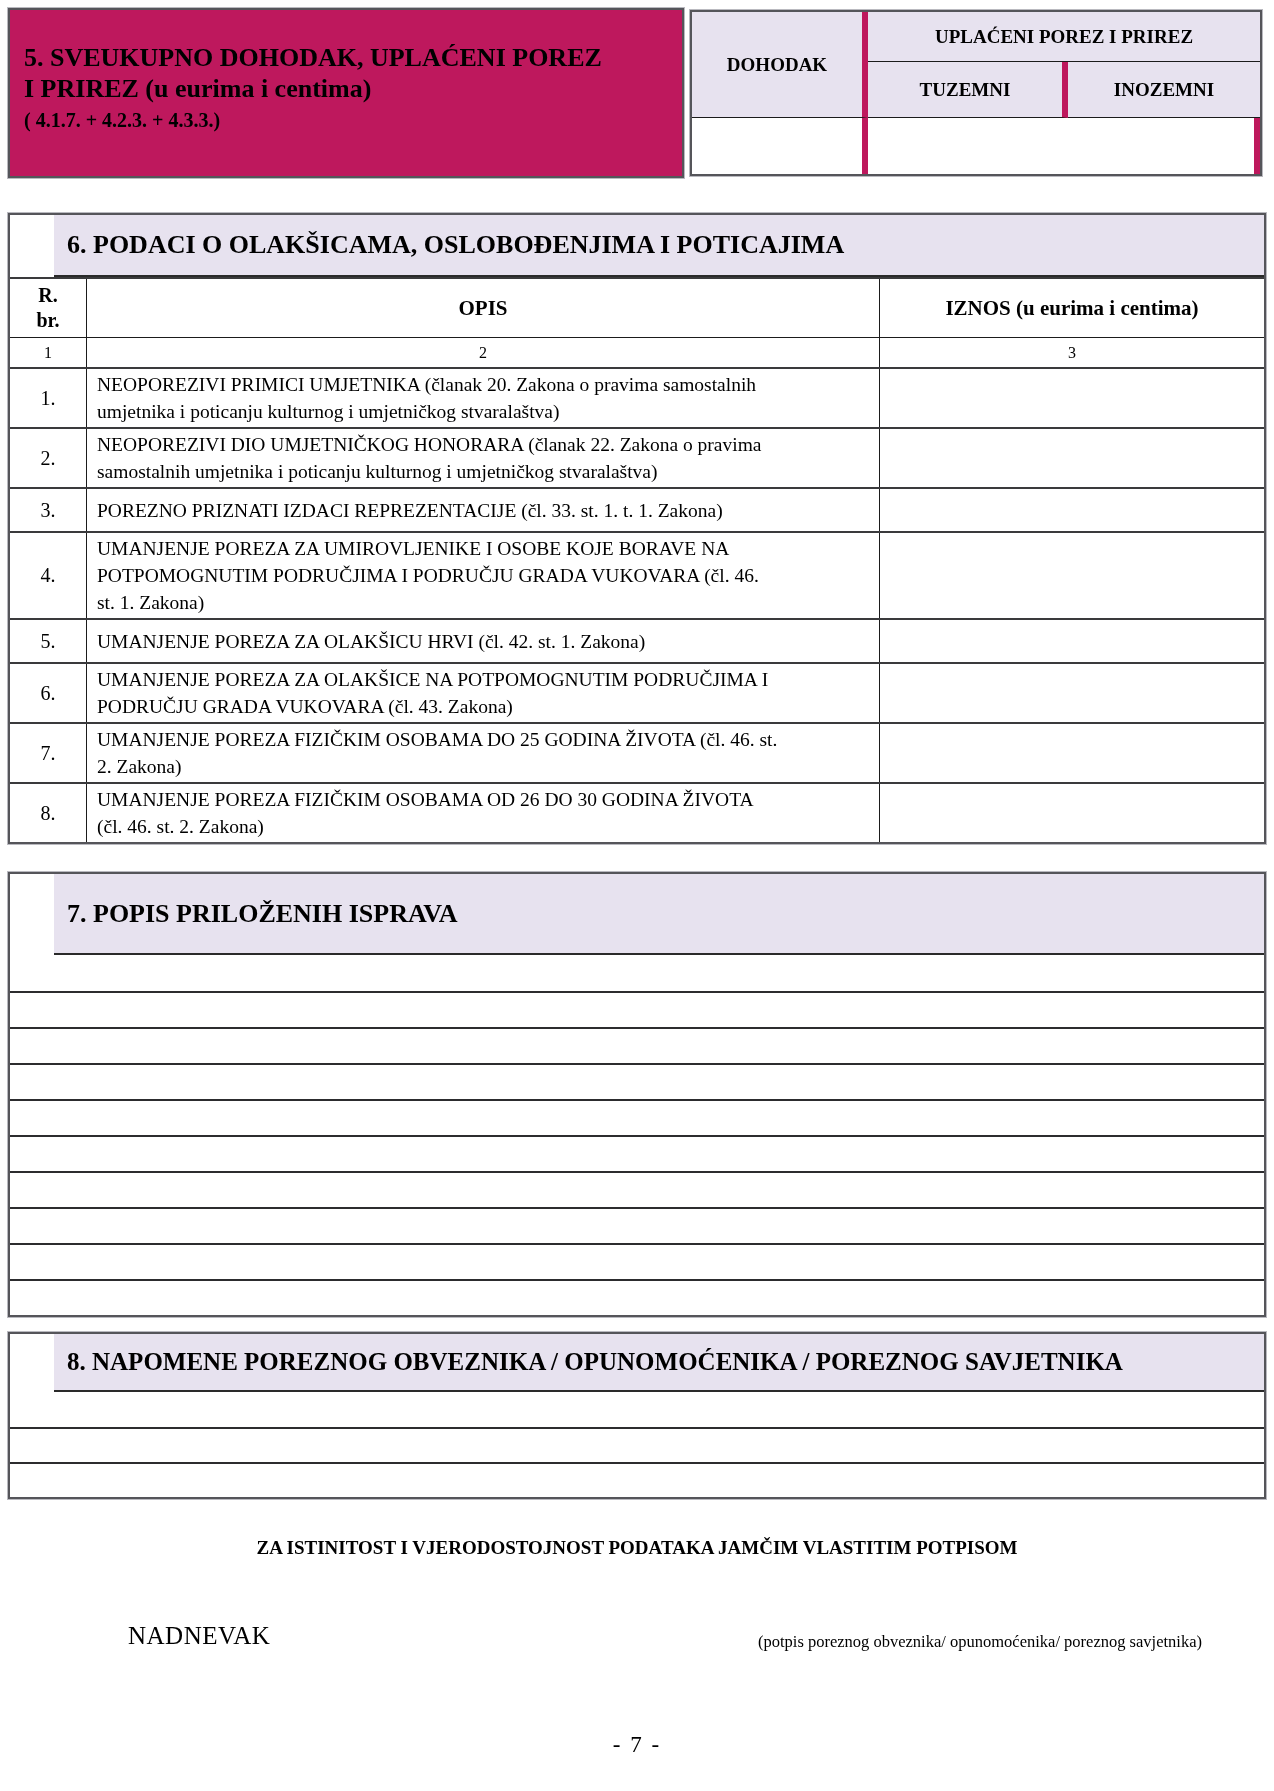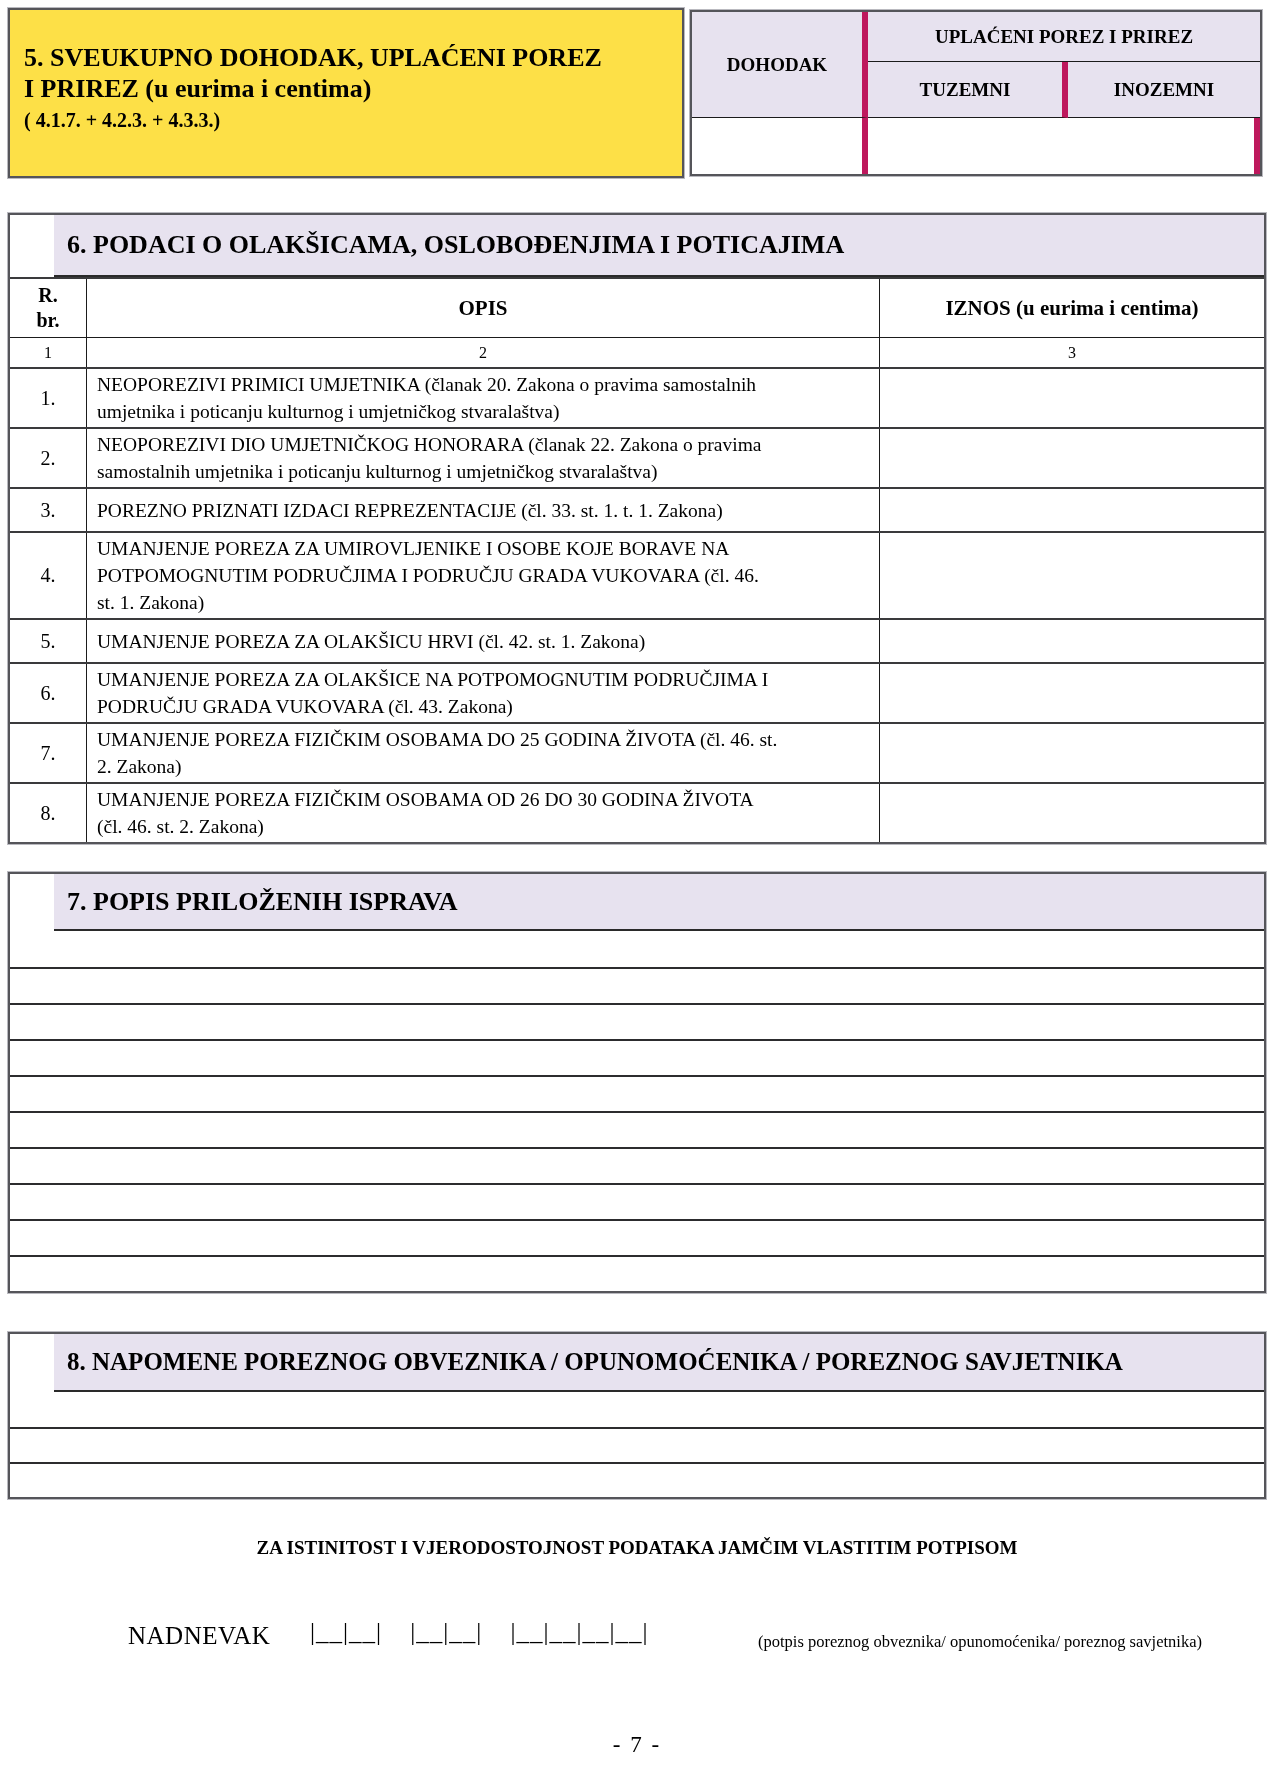--- a/index.html
+++ b/index.html
@@ -8,21 +8,21 @@
     position:relative; width:1274px; height:1791px; background:#fff;
     font-family:"Liberation Serif","DejaVu Serif",serif; color:#000;
     margin:0 auto; overflow:hidden;
   }
   .box {
     position:absolute; border:2px solid #55555a; background:#fff;
     outline:1px solid #b9b9bf;
   }
 
   
-  #sec5-left { left:8px; top:8px; width:676px; height:170px; background:#fde047; padding:32px 10px 0 14px; }
+  #sec5-left { left:8px; top:8px; width:676px; height:170px; background:#be185d; padding:32px 10px 0 14px; }
   #sec5-left .t1 { font-size:26px; font-weight:bold; line-height:31px; }
   #sec5-left .t3 { font-size:20px; font-weight:bold; line-height:26px; margin-top:3px; }
 
   #sec5-table { left:690px; top:10px; width:572px; height:166px; display:grid;
     grid-template-columns:176px 200px 1fr; grid-template-rows:50px 56px 1fr; }
   #sec5-table .cell { border-right:6px solid #be185d; border-bottom:1px solid #1b1b1b;
     display:flex; align-items:center; justify-content:center;
     font-weight:bold; font-size:19px; }
   #sec5-table .cell:nth-child(3n) { border-right:none; }
   #sec5-table .hdr { background:#e7e2ef;text-align:right; }
@@ -46,21 +46,21 @@
   .rbr-lines span { display:block; line-height:25px; font-size:20px; }
   .s6-nums { height:30px; border-top:1px solid #1b1b1b; }
   .s6-nums > div { justify-content:center; font-size:16px; }
   .s6-data .num { justify-content:center; font-size:20px; }
   .s6-data .opis { font-size:19.5px; line-height:27px; padding:2px 10px;
     white-space:pre-line; }
   .s6-data .iznos { background:#fff; }
 
   
   #sec7 { left:8px; top:872px; width:1258px; }
-  #sec7 .title-band { height:57px; }
+  #sec7 .title-band { height:81px; }
   #sec8 { left:8px; top:1332px; width:1258px; }
   #sec8 .title-band { height:58px; }
   .empty-row { height:36px; border-top:2px solid #2c2c2e; background:#fff; }
   #sec8 .empty-row { height:35px; }
 
   
   .statement { position:absolute; left:0; top:1537px; width:100%; text-align:center;
     font-weight:bold; font-size:19px; }
   .date-label { position:absolute; left:128px; top:1622px; font-size:25px; letter-spacing:.5px; }
   .date-boxes { position:absolute; left:310px; top:1618px; font-size:25px; white-space:nowrap; }
@@ -177,22 +177,17 @@
   <div class="box" id="sec8">
     <div class="title-band" style="font-size:25px">8. NAPOMENE POREZNOG OBVEZNIKA / OPUNOMOĆENIKA / POREZNOG SAVJETNIKA</div>
     <div class="empty-row" style="border-top:none"></div>
     <div class="empty-row"></div>
     <div class="empty-row"></div>
   </div>
 
   <div class="statement">ZA ISTINITOST I VJERODOSTOJNOST PODATAKA JAMČIM VLASTITIM POTPISOM</div>
 
   <div class="date-label">NADNEVAK</div>
-  <div class="date-boxes">
-    <span>|__|__|</span>
-    <span>|__|__|</span>
-    <span>|__|__|__|__|</span>
-  </div>
   <div class="sign-hint">(potpis poreznog obveznika/ opunomoćenika/ poreznog savjetnika)</div>
 
   <div class="pagenum">- 7 -</div>
 
 </div>
 
 </body></html>

